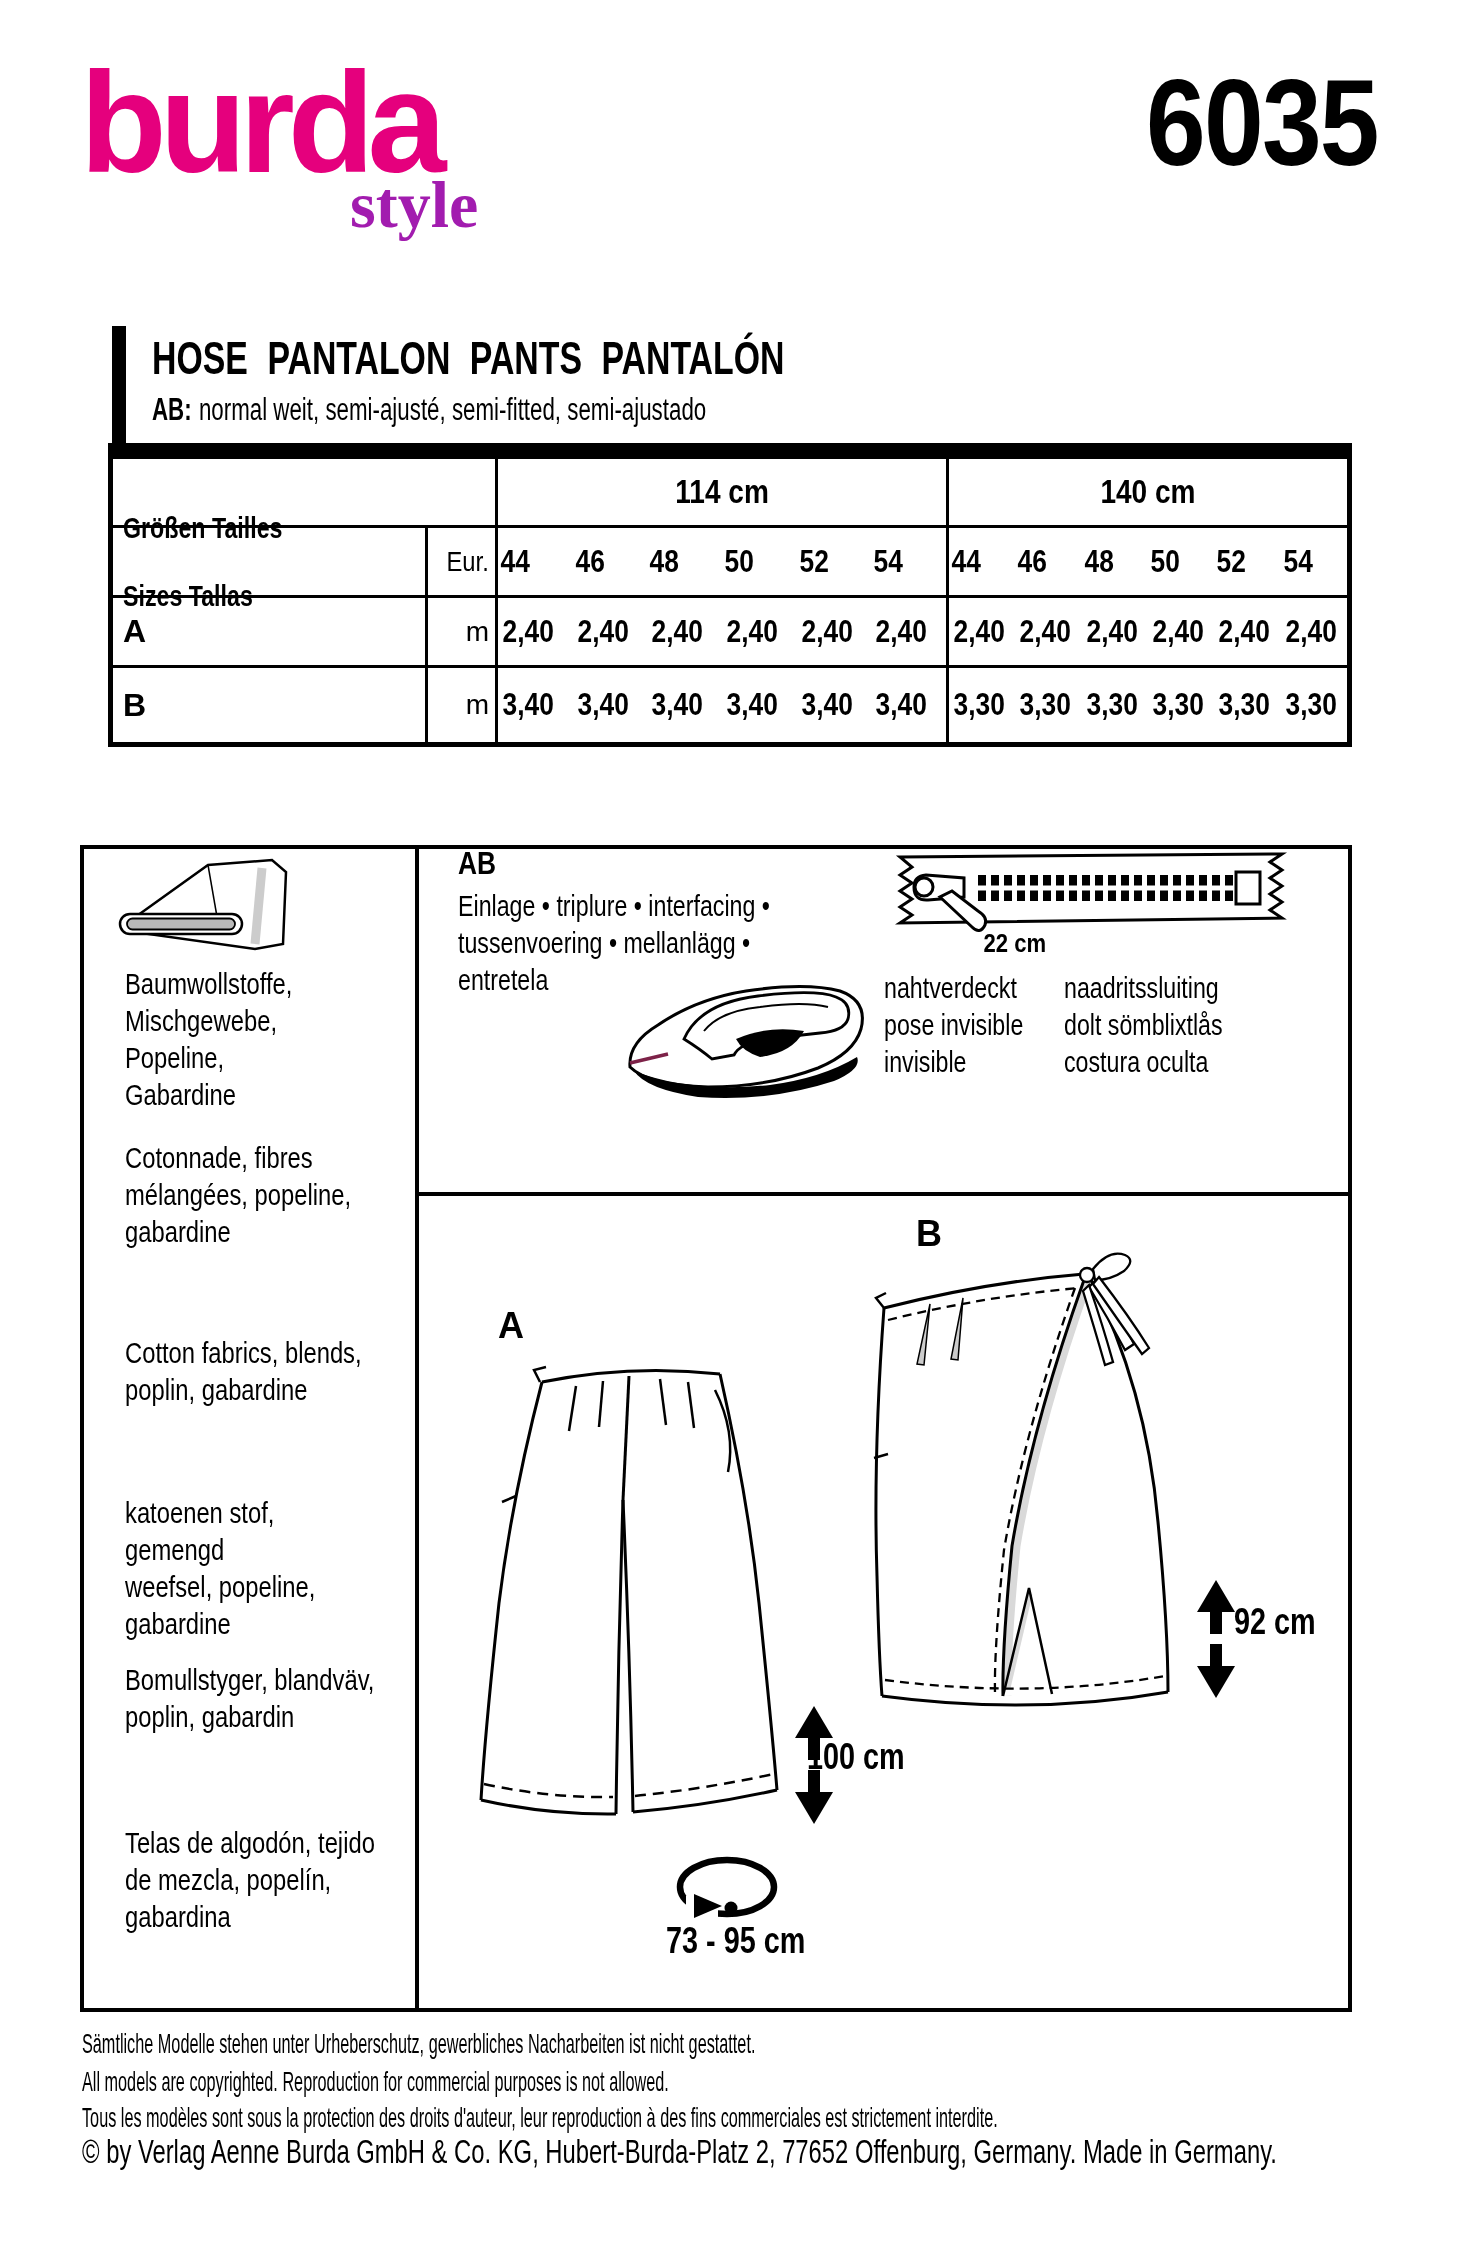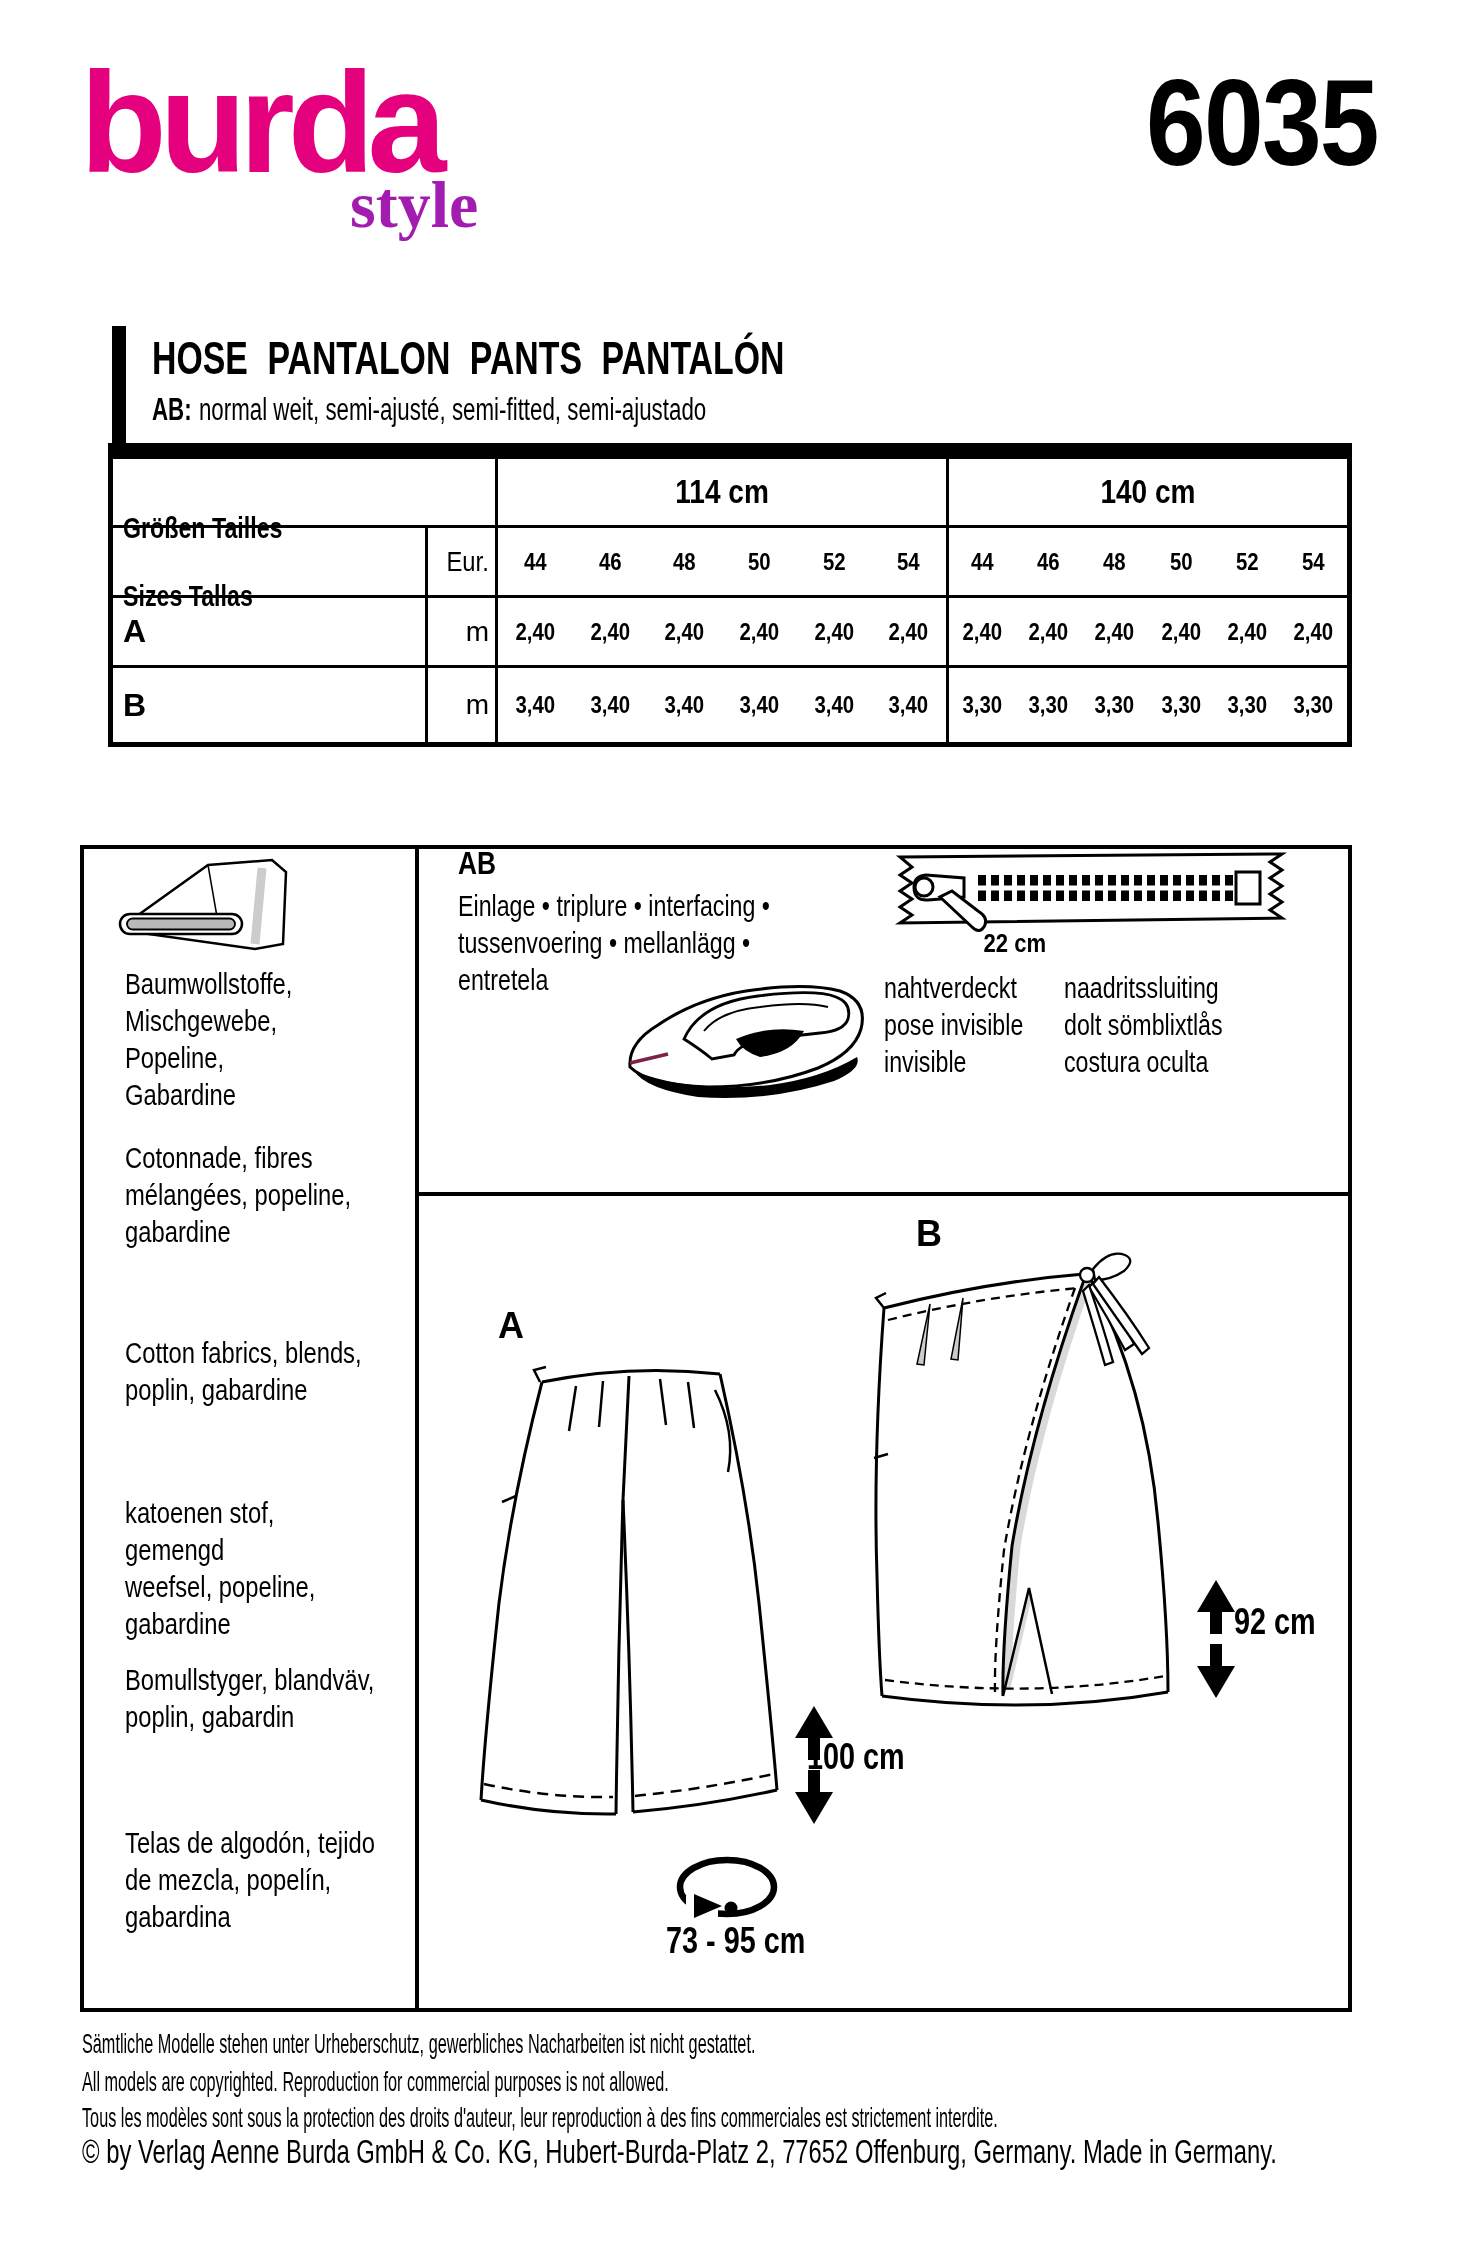--- a/index.html
+++ b/index.html
@@ -37,21 +37,21 @@
   .bb{border-bottom:3px solid #000}
   .r1{height:69px}.r2{height:70px}.ra{height:70px}.rb{height:74px}
   .cell{display:flex;align-items:center;box-sizing:border-box}
   .c-merged{width:382px}
   .c-label{width:312px;padding-left:10px}
   .c-eur{width:70px;border-left:3px solid #000;justify-content:flex-end;padding-right:6px}
   .c-g114{width:448px}
   .c-g140{flex:1}
   .grp{border-left:3px solid #000;display:flex}
   .gh{align-items:center;justify-content:center;font-size:33px;font-weight:bold}
-  .gcell{flex:1;display:flex;align-items:center;justify-content:center;font-size:24px;font-weight:bold}
+  .gcell{flex:1;display:flex;align-items:center;font-size:31px;font-weight:bold}
   .hdr2{font-size:29px;line-height:34px;font-weight:bold}
   .eurtxt{font-size:28px;font-weight:normal}
   .rowlbl{font-size:32px;font-weight:bold}
 
   
   .mainbox{left:80px;top:845px;width:1272px;height:1167px;border:4px solid #000;box-sizing:border-box}
   .vline{left:415px;top:845px;width:4px;height:1167px;background:#000}
   .hline{left:419px;top:1192px;width:933px;height:4px;background:#000}
 
   .mat{left:125px;width:310px;font-size:29px;line-height:37px}

